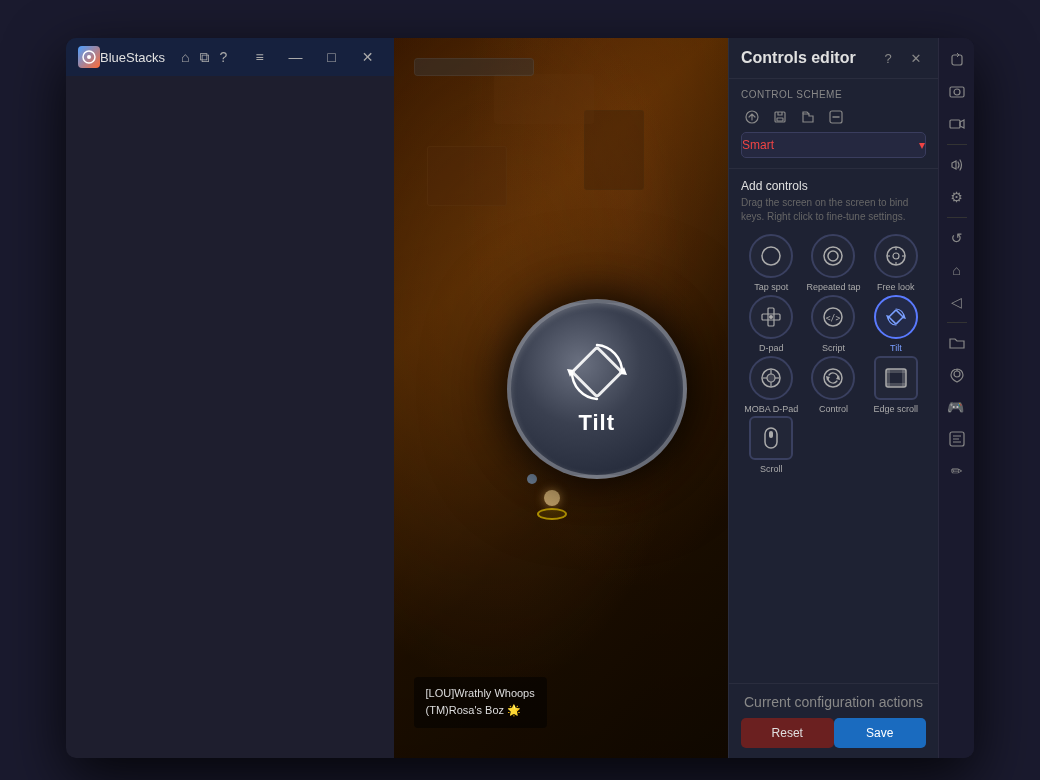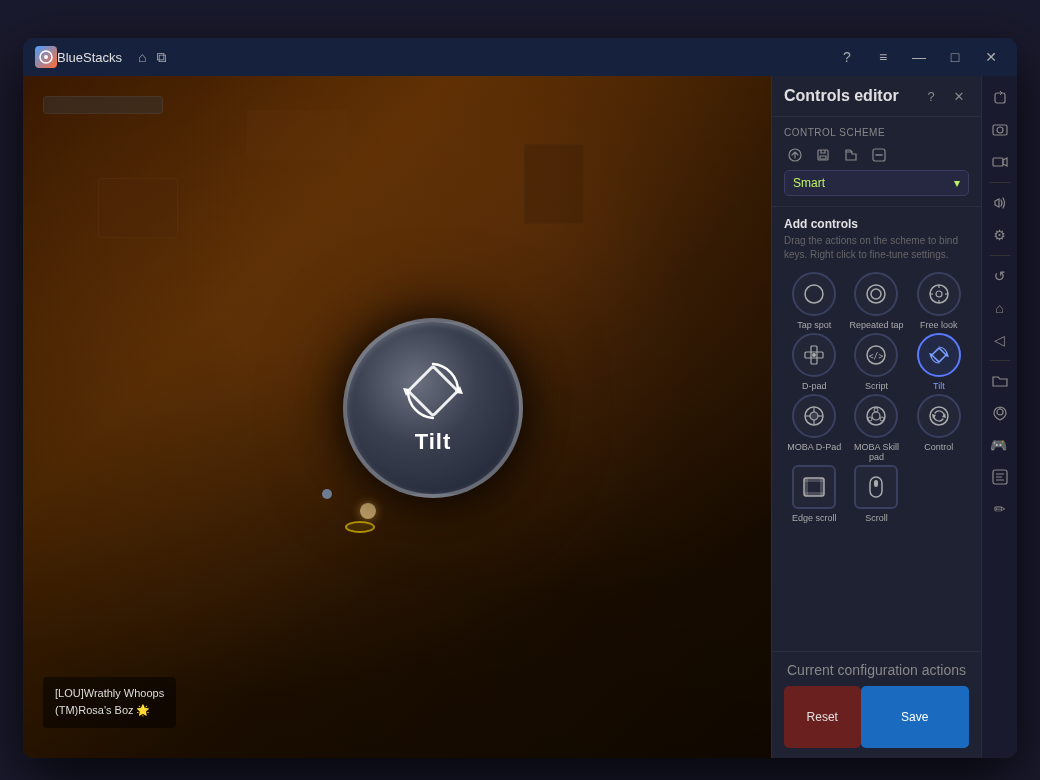--- a/index.html
+++ b/index.html
@@ -8,29 +8,29 @@
       height: 780px;
       background: #1a1a2e;
       display: flex;
       align-items: center;
       justify-content: center;
       font-family: 'Segoe UI', Arial, sans-serif;
       overflow: hidden;
     }
 
     .app-window {
-      width: 994px;
+      width: 908px;
       height: 720px;
       background: #1e1e2e;
       border-radius: 10px;
       box-shadow: 0 20px 60px rgba(0,0,0,0.8);
       overflow: hidden;
       position: relative;
       display: flex;
-      flex-direction: column;
+      flex-direction: row;
       margin-top: 16px;
     }
 
     
     .title-bar {
       height: 38px;
       background: #16213e;
       display: flex;
       align-items: center;
       padding: 0 12px;
@@ -197,38 +197,38 @@
       color: #888;
       font-size: 12px;
       cursor: pointer;
       border-radius: 3px;
     }
     .scheme-select {
       flex: 1;
       background: #252840;
       border: 1px solid #3a3d5e;
       border-radius: 5px;
-      color: #bef264;
+      color: #ef4444;
       font-size: 12px;
-      padding: 5px 8px;
+      padding: 5px 0;
       display: flex;
       align-items: center;
       justify-content: space-between;
       cursor: pointer;
     }
 
     .add-controls-section {
       padding: 10px 12px;
       flex: 1;
       overflow-y: auto;
     }
     .add-controls-title {
       color: #e0e0e0;
       font-size: 12px;
-      font-weight: 700;
+      font-weight: 400;
       margin-bottom: 3px;
     }
     .add-controls-desc {
       color: #666;
       font-size: 10px;
       line-height: 1.4;
       margin-bottom: 10px;
     }
 
     .controls-grid {
@@ -287,21 +287,21 @@
       cursor: pointer;
       text-align: center;
     }
     .btn-save {
       flex: 1;
       background: #1a6bbf;
       border: none;
       border-radius: 5px;
       color: white;
       font-size: 12px;
-      padding: 24px;
+      padding: 8px;
       cursor: pointer;
       text-align: center;
     }
 
     
     .tilt-popup {
       position: absolute;
       left: 50%;
       top: 50%;
       transform: translate(-30%, -55%);
@@ -454,21 +454,21 @@
           </div>
         </div>
         <div class="scheme-select">
           <span>Smart</span>
           <span>▾</span>
         </div>
       </div>
 
       <div class="add-controls-section">
         <div class="add-controls-title">Add controls</div>
-        <div class="add-controls-desc">Drag the actions on the scheme to bind keys. Right click to fine-tune settings.</div>
+        <div class="add-controls-desc">Drag the screen on the screen to bind keys. Right click to fine-tune settings.</div>
 
         <div class="controls-grid">
 
           <div class="control-item">
             <div class="control-icon-box">
               <svg width="22" height="22" viewBox="0 0 22 22" fill="none">
                 <circle cx="11" cy="11" r="9" stroke="#aaa" stroke-width="1.5"></circle>
               </svg>
             </div>
             <span class="control-label">Tap spot</span>
@@ -533,32 +533,20 @@
               <svg width="22" height="22" viewBox="0 0 22 22" fill="none">
                 <circle cx="11" cy="11" r="9" stroke="#aaa" stroke-width="1.5"></circle>
                 <circle cx="11" cy="11" r="4" stroke="#aaa" stroke-width="1.2" fill="rgba(170,170,170,0.2)"></circle>
                 <line x1="11" y1="3" x2="11" y2="7" stroke="#aaa" stroke-width="1.2"></line>
                 <line x1="11" y1="15" x2="11" y2="19" stroke="#aaa" stroke-width="1.2"></line>
                 <line x1="3" y1="11" x2="7" y2="11" stroke="#aaa" stroke-width="1.2"></line>
                 <line x1="15" y1="11" x2="19" y2="11" stroke="#aaa" stroke-width="1.2"></line>
               </svg>
             </div>
             <span class="control-label">MOBA D-Pad</span>
-          </div>
-          <div class="control-item">
-            <div class="control-icon-box">
-              <svg width="22" height="22" viewBox="0 0 22 22" fill="none">
-                <circle cx="11" cy="11" r="9" stroke="#aaa" stroke-width="1.5"></circle>
-                <circle cx="11" cy="11" r="4" fill="none" stroke="#aaa" stroke-width="1.2"></circle>
-                <circle cx="11" cy="5" r="2" fill="none" stroke="#aaa" stroke-width="1"></circle>
-                <circle cx="17" cy="14" r="2" fill="none" stroke="#aaa" stroke-width="1"></circle>
-                <circle cx="5" cy="14" r="2" fill="none" stroke="#aaa" stroke-width="1"></circle>
-              </svg>
-            </div>
-            <span class="control-label">MOBA Skill pad</span>
           </div>
           <div class="control-item">
             <div class="control-icon-box">
               <svg width="22" height="22" viewBox="0 0 22 22" fill="none">
                 <circle cx="11" cy="11" r="9" stroke="#aaa" stroke-width="1.5"></circle>
                 <path d="M7 8 A5 5 0 0 1 16 11" stroke="#aaa" stroke-width="1.3" fill="none" stroke-linecap="round"></path>
                 <polygon points="17,8 18,13 14,12" fill="#aaa"></polygon>
                 <path d="M15 14 A5 5 0 0 1 6 11" stroke="#aaa" stroke-width="1.3" fill="none" stroke-linecap="round"></path>
                 <polygon points="5,14 4,9 8,10" fill="#aaa"></polygon>
               </svg>

